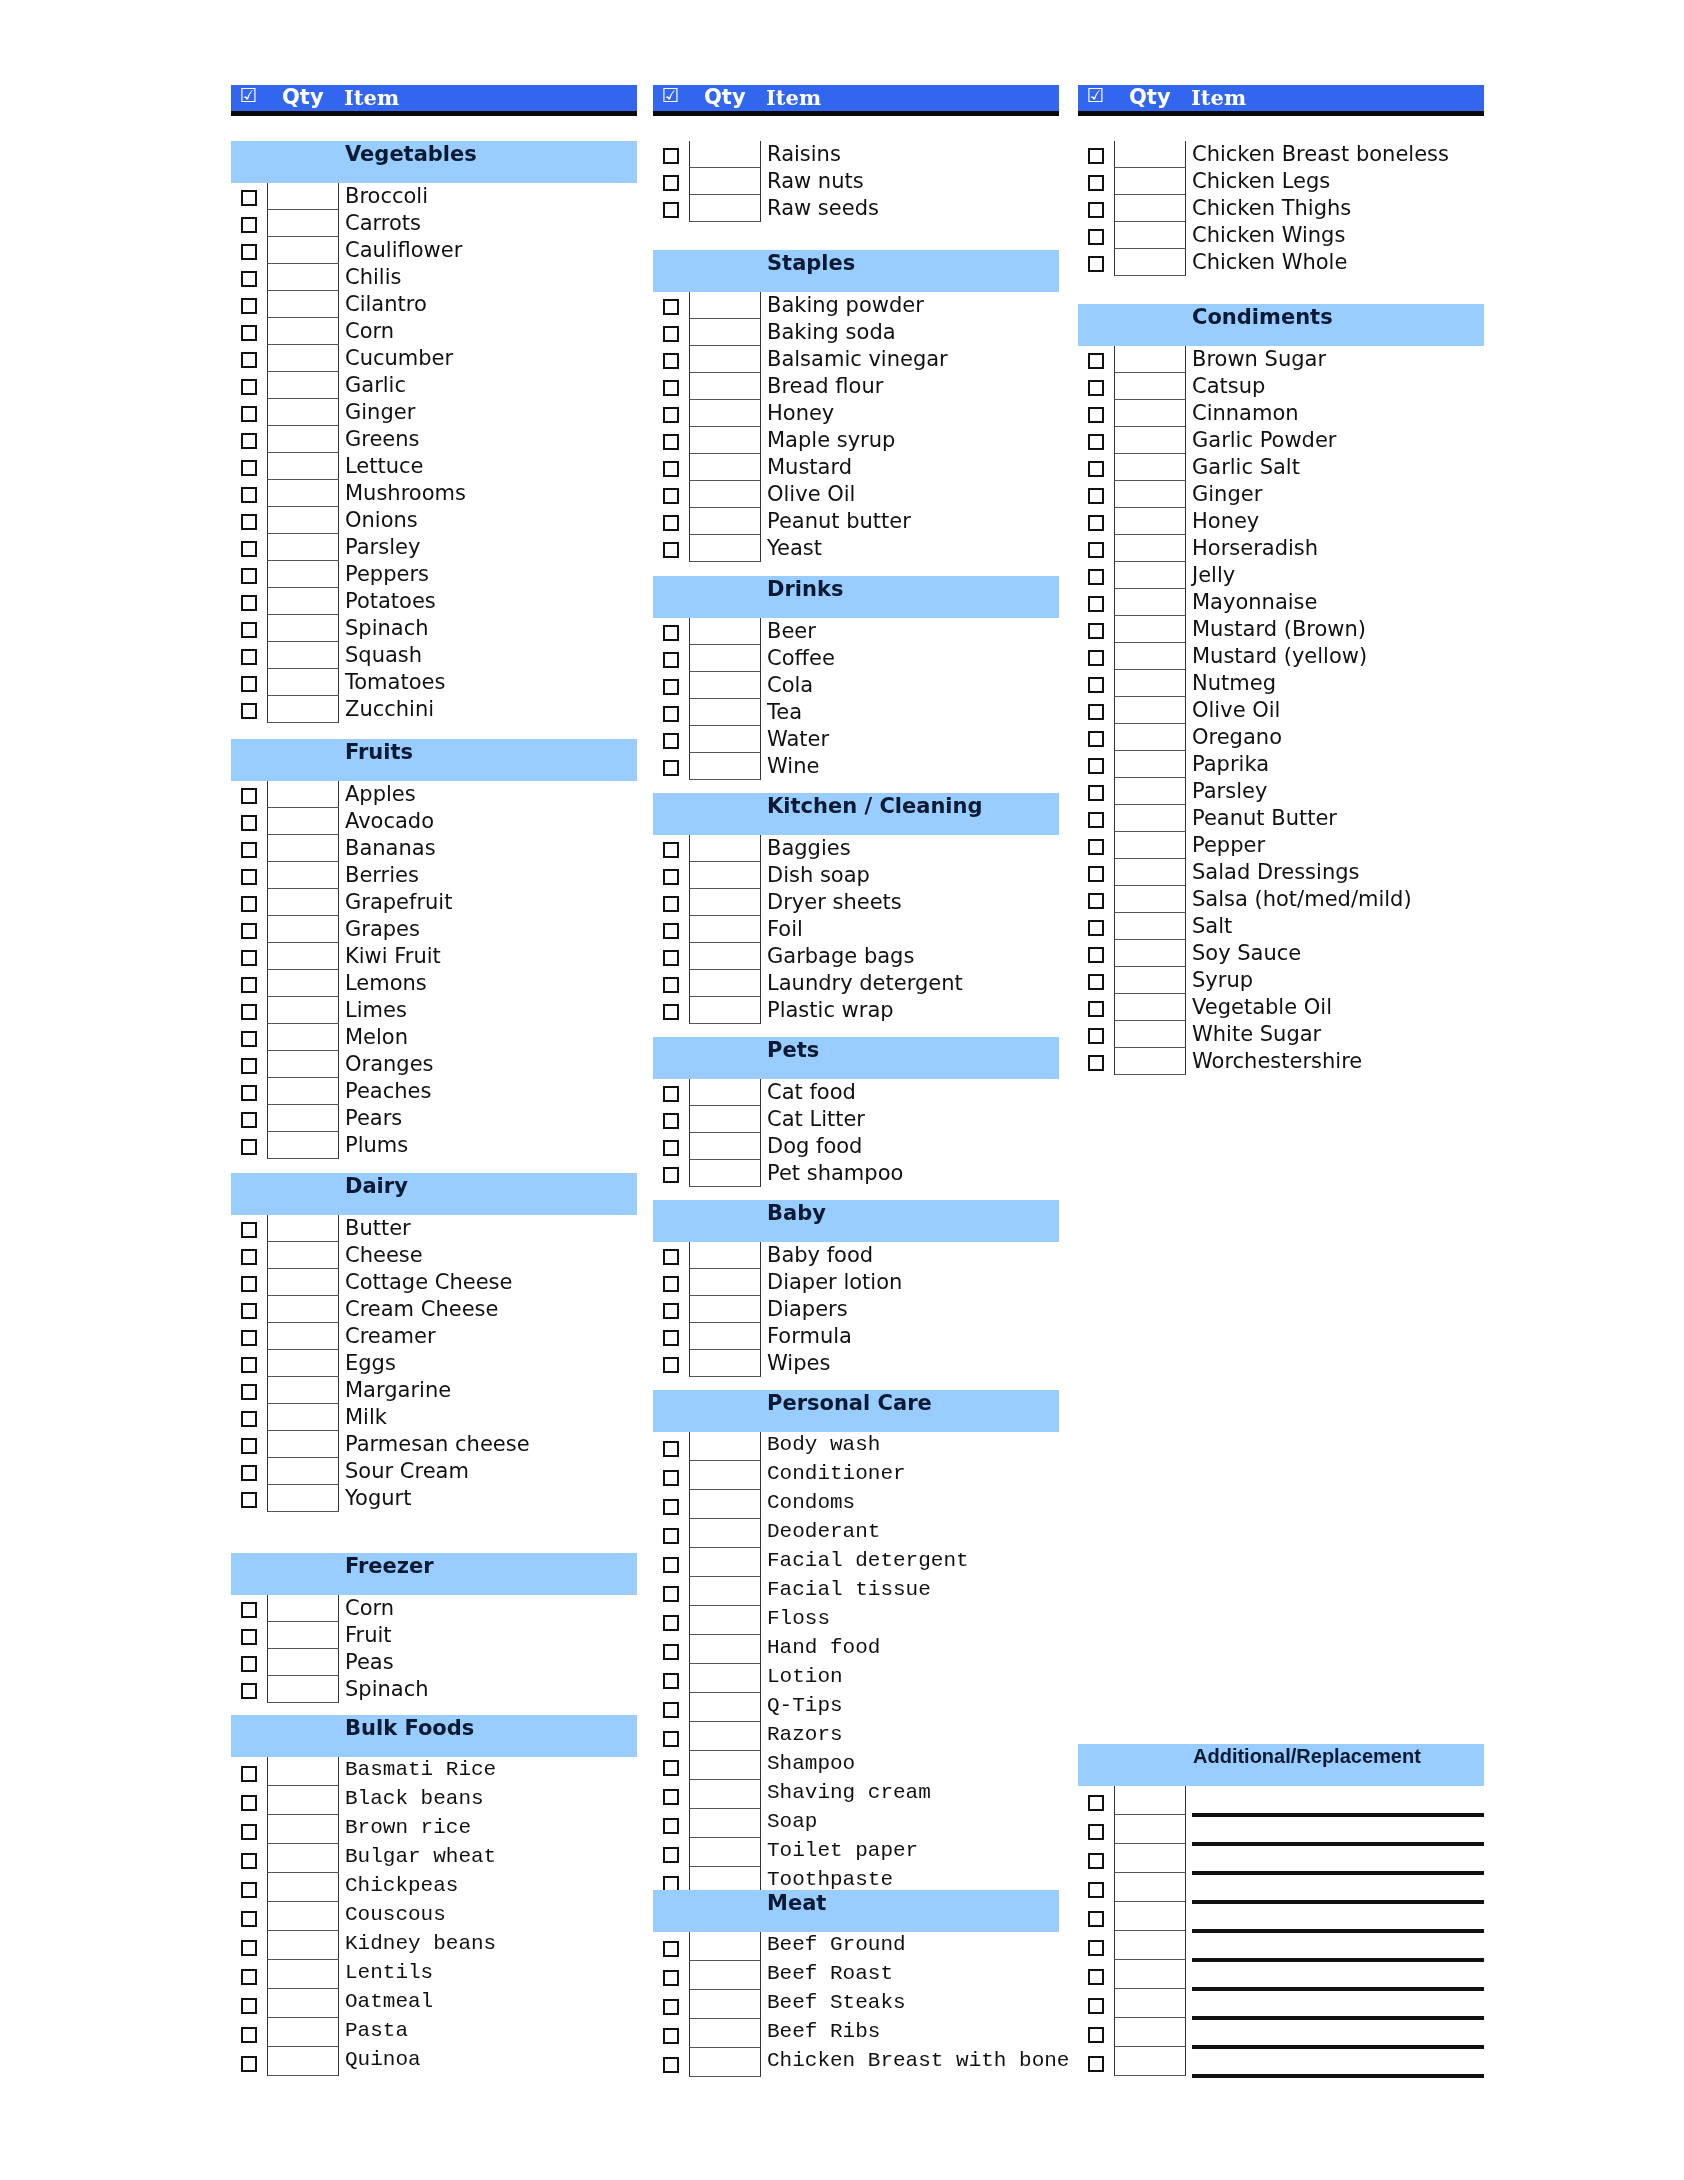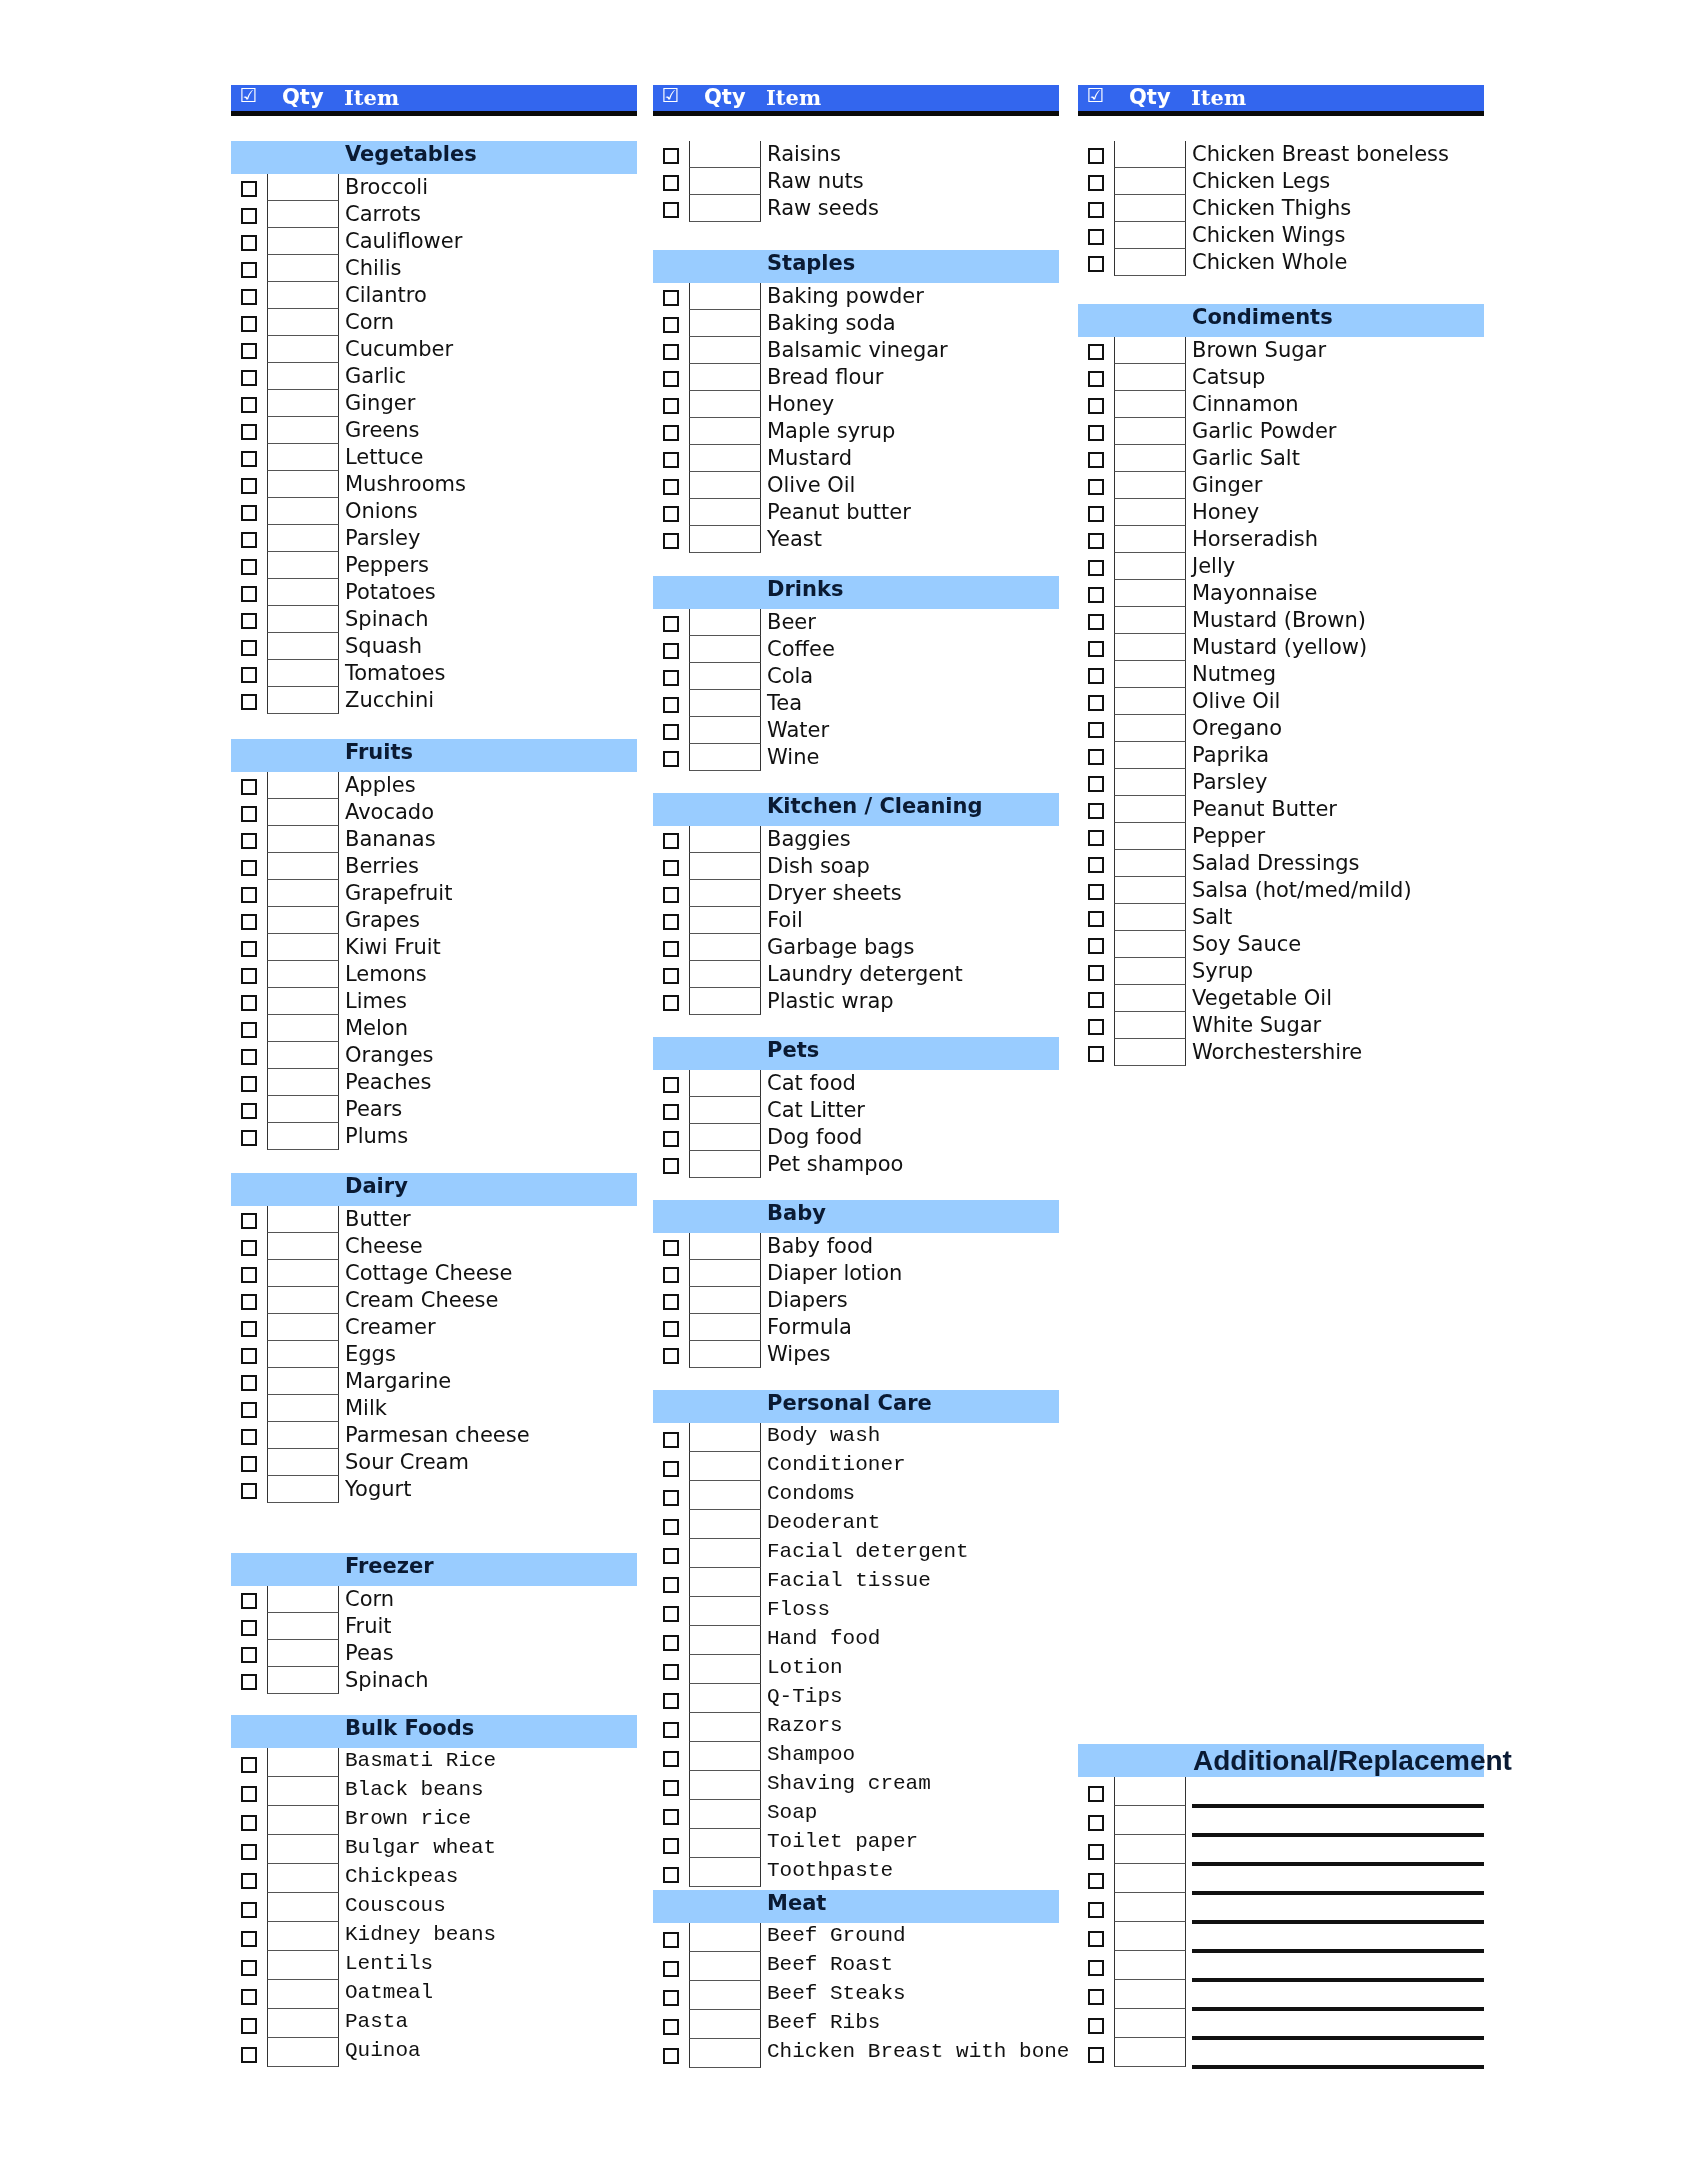--- a/index.html
+++ b/index.html
@@ -6,23 +6,23 @@
   body { width:1685px; height:2181px; position:relative; overflow:hidden;
          font-family:"DejaVu Sans", sans-serif; color:#111; }
   .col { position:absolute; width:406px; }
   .hdr { position:absolute; left:0; top:0; width:406px; height:25.6px;
          background:#3366ee; border-bottom:5.1px solid #0a0a0a; color:#fff;
          font-family:"DejaVu Serif", serif; font-weight:bold; font-size:21px; }
   .hdr .chk { position:absolute; left:8.5px; top:-0.9px; font-family:"DejaVu Sans", sans-serif; font-weight:normal; font-size:19.6px; }
   .hdr .qty { position:absolute; left:51px; top:0px; font-family:"DejaVu Sans", sans-serif; }
   .hdr .itm { position:absolute; left:113px; top:0px; }
   .sec { position:absolute; left:0; width:406px; }
-  .band { height:33px; background:#99ccff; position:relative; }
+  .band { height:42px; background:#99ccff; position:relative; }
   .band span { position:absolute; left:114px; top:0.9px; font-weight:bold; font-size:21px; color:#0a1a33; white-space:nowrap; }
-  .band.arial span { font-family:"Liberation Sans", sans-serif; font-size:28px; left:115px; }
+  .band.arial span { font-family:"Liberation Sans", sans-serif; font-size:20px; left:115px; }
   .row { position:relative; height:27px; }
   .row .cb { position:absolute; left:10.2px; top:6.8px; width:12px; height:12px; border:2.6px solid #111; box-sizing:content-box; background:#fff; cursor:pointer; }
   .row .qty { position:absolute; left:36px; top:0; width:72px; height:100%; border-left:1.7px solid #333; border-right:1.7px solid #333; border-bottom:1.7px solid #555; box-sizing:border-box; }
   .row .lbl { position:absolute; left:114px; top:0.9px; font-size:21px; white-space:nowrap; color:#111; }
   .row .line { position:absolute; left:114px; right:0; bottom:-1.7px; height:3.4px; background:#111; }
   .row.tall { height:29px;font-family:Liberation Mono, monospace; }
   .row.tall .cb { top:8.5px; }
 </style>
 </head>
 <body>

